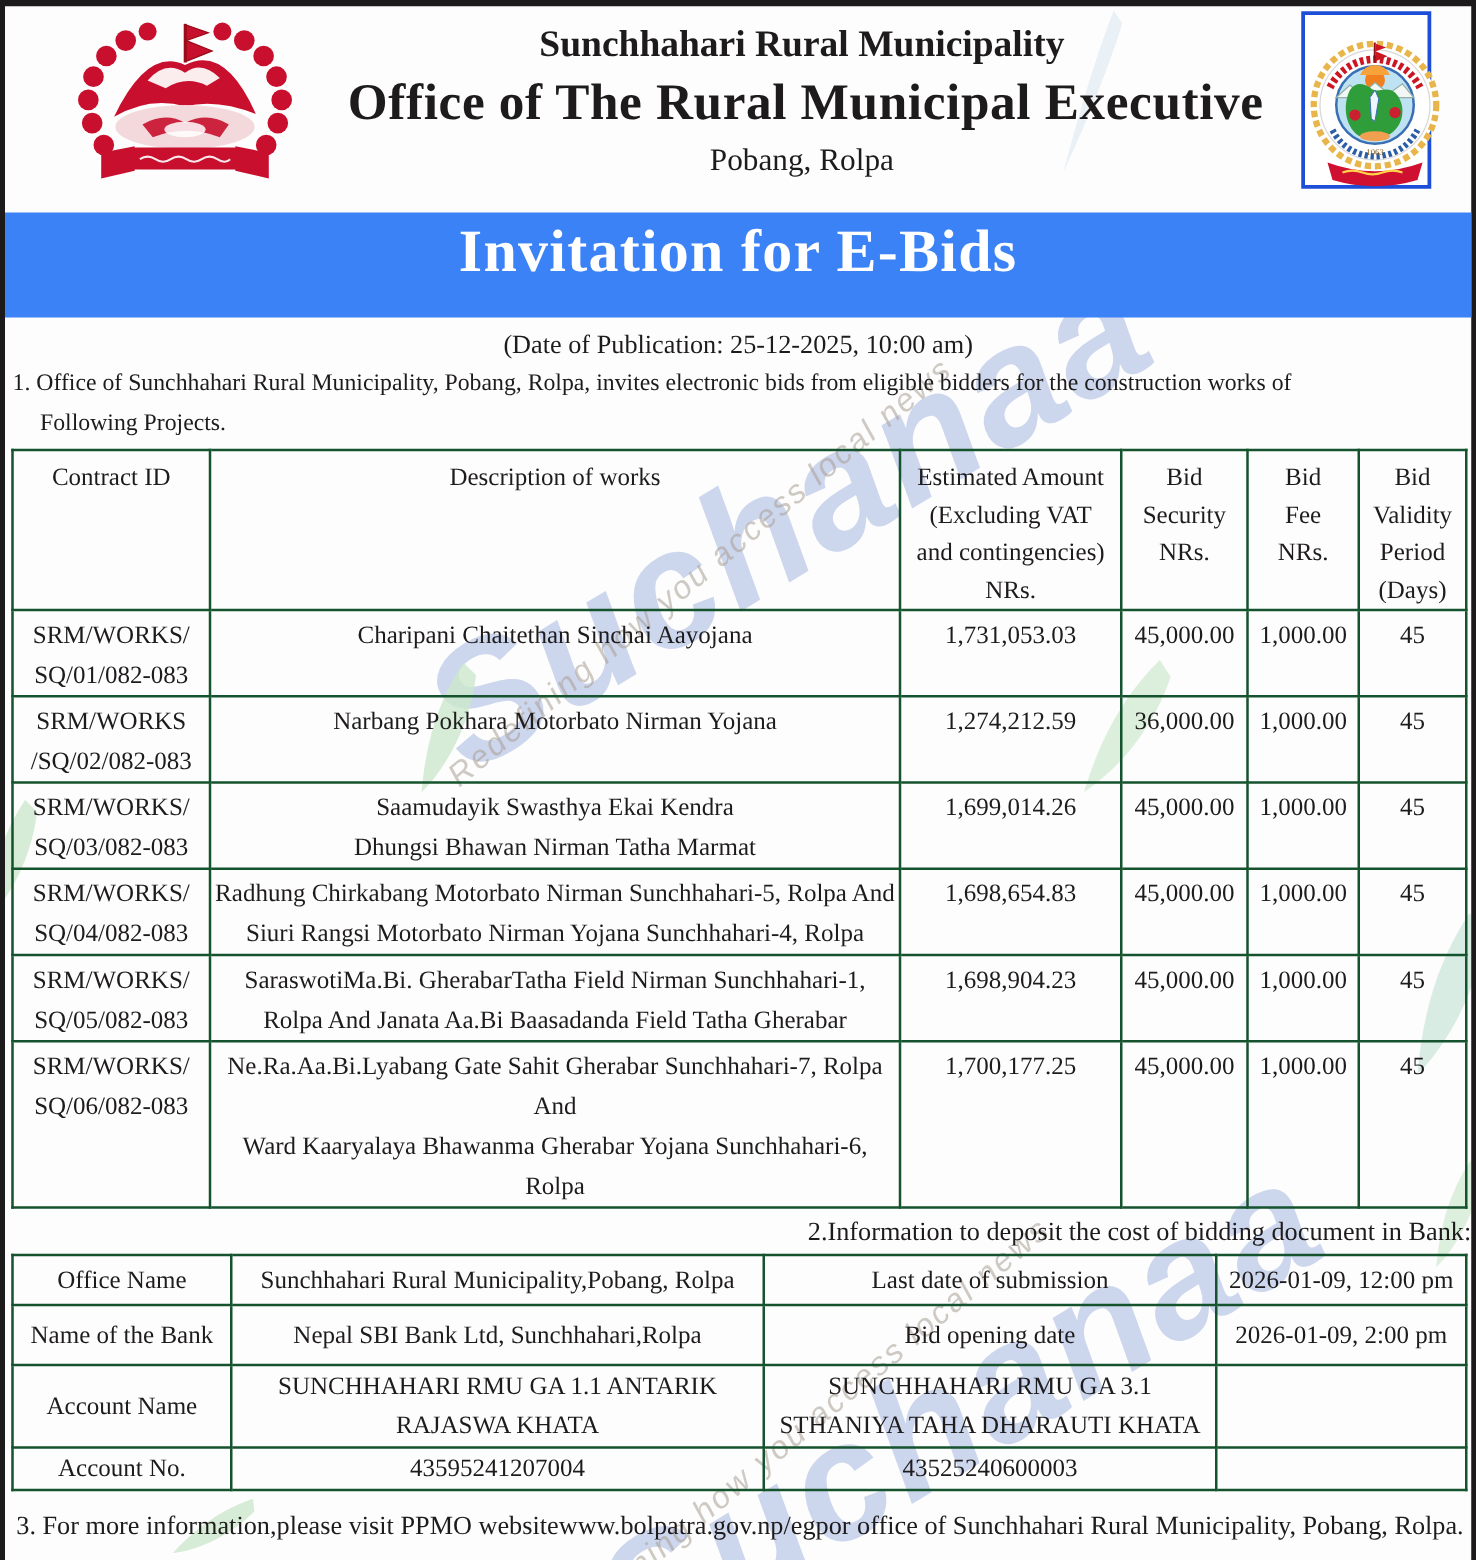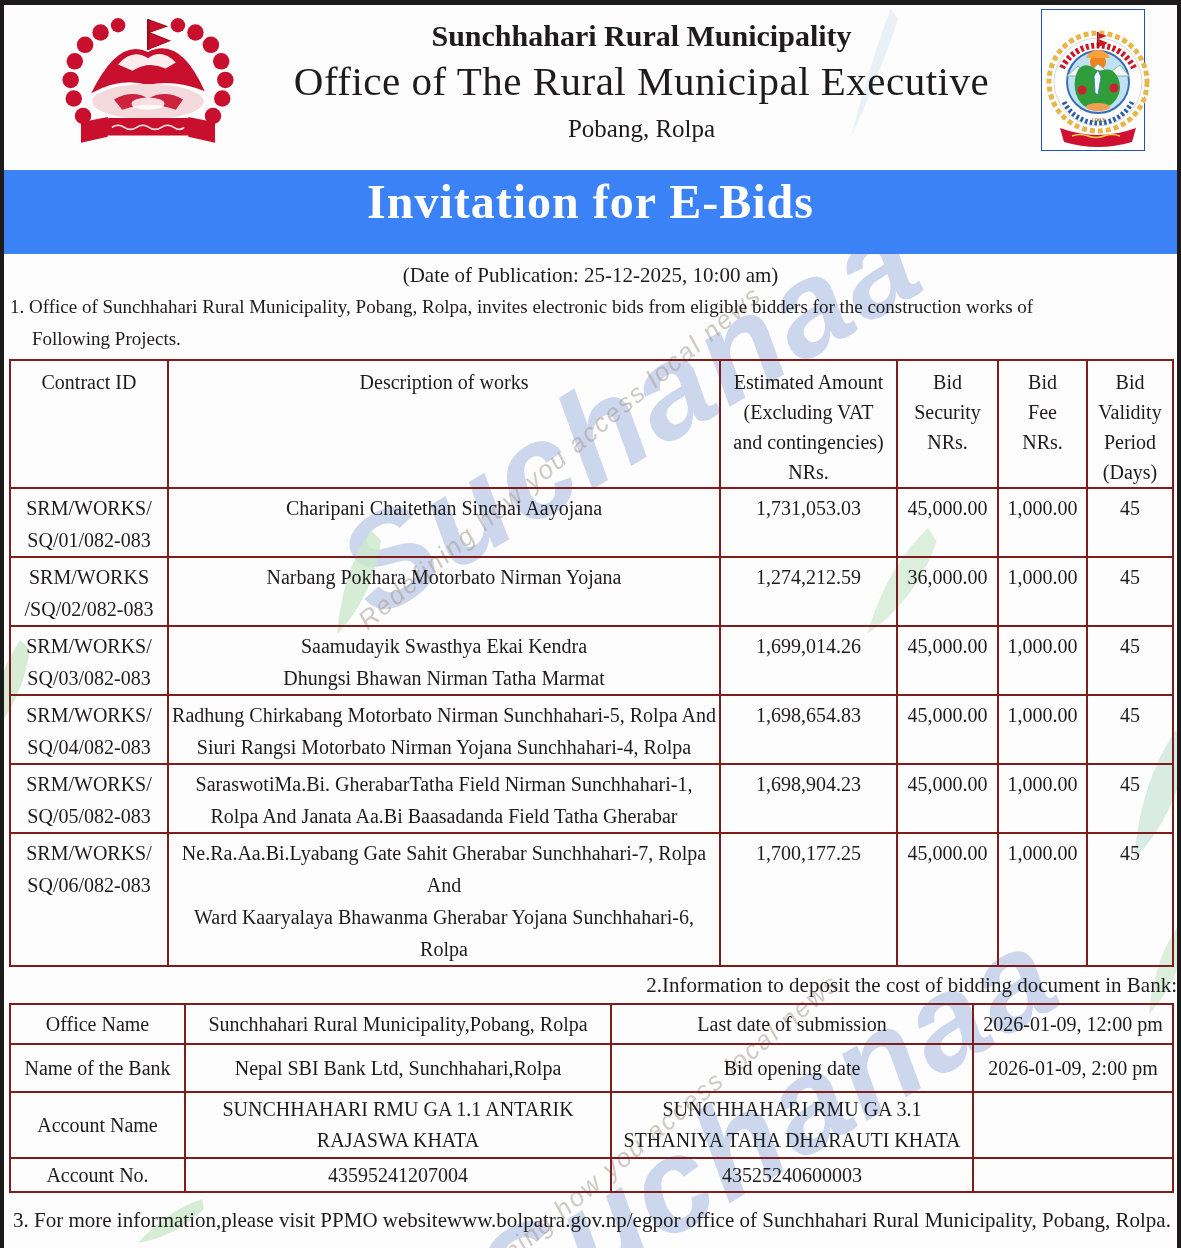--- a/index.html
+++ b/index.html
@@ -18,35 +18,35 @@
             transform:rotate(-40deg); transform-origin:0 0; }
   .leaf { position:absolute; opacity:0.8; }
 
   
   .notice { position:relative; z-index:1; border-left:4px solid #1d1a1b; border-right:4px solid #1d1a1b;
             border-top:5px solid #1d1a1b; background:transparent; }
 
   .masthead { display:grid; grid-template-columns:212px 1fr 158px; align-items:start; height:165px; padding:4px 8px 0 16px;margin-left:40px; }
   .mast-center { text-align:center; }
   .t1 { font-size:30px; font-weight:bold; margin-top:10px; }
-  .t2 { font-size:41px; font-weight:normal; margin-top:4px; letter-spacing:0.5px; }
+  .t2 { font-size:41px; font-weight:bold; margin-top:4px; letter-spacing:0.5px;text-align:right; }
   .t3 { font-size:25px; font-weight:normal; margin-top:10px; }
-  .logo-box-right { width:104px; height:142px; border:1px solid #1d4ed8; background:#fff; margin-left:30px; }
+  .logo-box-right { width:104px; height:142px; border:3px solid #1d4ed8; background:#fff; margin-left:30px; }
 
   .banner { height:84px; background:#3b82f6; color:#fff; text-align:center;
             font-size:48px; font-weight:bold; line-height:64px; letter-spacing:1px; }
 
   .pub-date { text-align:center; font-size:21px; margin-top:9px; }
   .intro { font-size:19px; line-height:32px; margin-top:3px; }
   .intro .l1 { padding-left:6px; }
   .intro .l2 { padding-left:28px; }
 
   table { border-collapse:collapse; table-layout:fixed; margin:4px 5px 0 5px; width:1163px;
           font-size:20px; background:transparent; }
-  td { border:2px solid #7f1d1d; text-align:center; overflow:hidden; }
+  td { border:2px solid #14532d; text-align:center; overflow:hidden; }
   .bids td { vertical-align:top; padding-top:3px; line-height:32px; }
   .bids .hrow td { line-height:30px; padding-top:6px; }
   .bids .hrow { height:122px; }
   .bids .r1 { height:66px; } .bids .r2 { height:64px; } .bids .r3 { height:63px; }
   .bids .r4 { height:63px; } .bids .r5 { height:67px; } .bids .r6 { height:63px; }
 
   .sect2 { font-size:21px; padding-left:9px; margin-top:5px; line-height:27px;text-align:right; }
 
   .bank td { vertical-align:middle; line-height:31px; }
   .bank .br1 { height:40px; } .bank .br2 { height:48px; }

